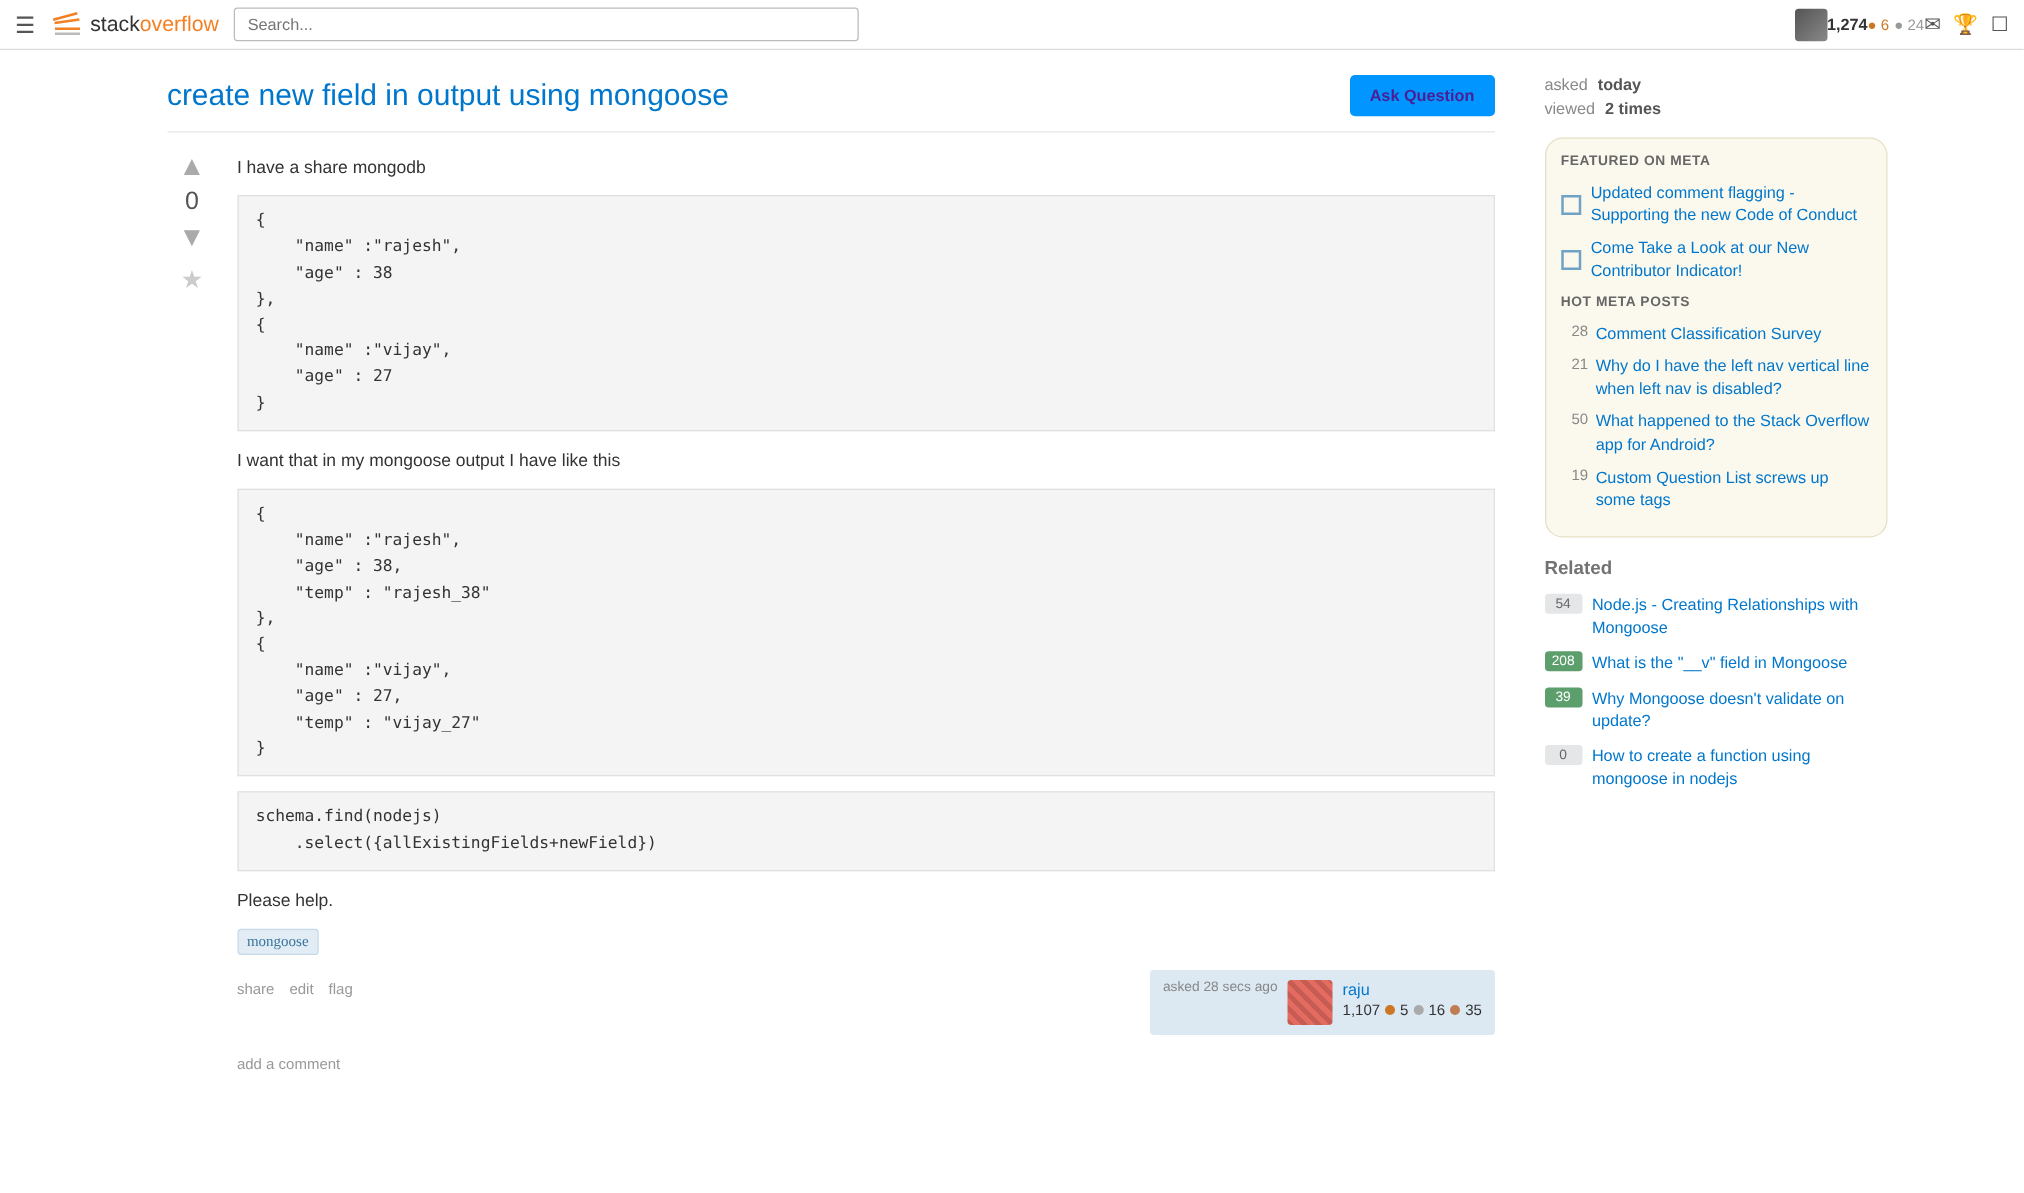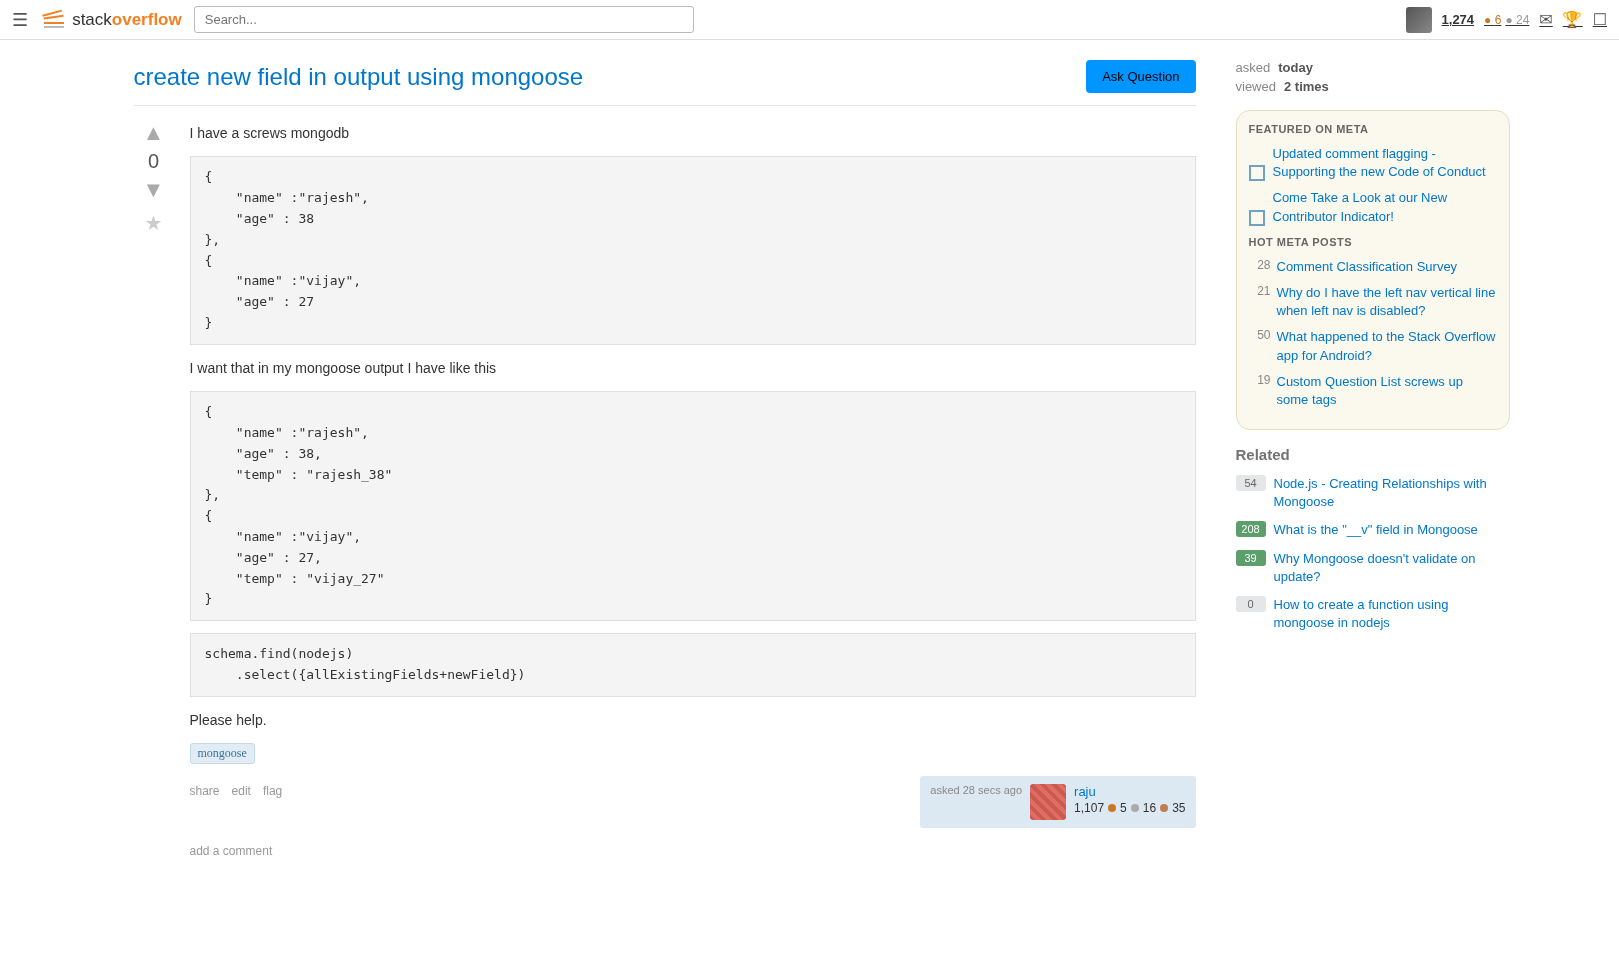--- a/index.html
+++ b/index.html
@@ -15,36 +15,34 @@
       padding: 0 12px;
       gap: 12px;
       position: sticky;
       top: 0;
       z-index: 100;
     }
     .topbar-menu-icon { font-size: 18px; color: #555; cursor: pointer; }
     .topbar-logo { display: flex; align-items: center; gap: 4px; text-decoration: none; }
     .topbar-logo .logo-icon { width: 28px; height: 28px; }
     .topbar-logo .logo-text { font-size: 17px; font-weight: normal; color: #333; }
-    .topbar-logo .logo-text span { color: #f48024; font-weight: bold; }
+    .topbar-logo .logo-text span { color: #f48024; font-weight: normal; }
     .topbar-search {
       flex: 1;
       max-width: 500px;
       border: 1px solid #bbb;
       border-radius: 3px;
       padding: 5px 10px;
       font-size: 13px;
       color: #999;
     }
     .topbar-right {
       display: flex;
       align-items: center;
-      gap: 10px;
       margin-left: auto;
-      text-decoration: underline;
     }
     .topbar-avatar { width: 26px; height: 26px; background: #888; border-radius: 3px; }
     .topbar-rep { font-size: 13px; color: #333; font-weight: bold; }
     .topbar-badges { display: flex; gap: 4px; align-items: center; font-size: 12px; }
     .badge-gold { color: #cc7722; }
     .badge-silver { color: #999; text-align: right; }
     .topbar-icons { display: flex; gap: 10px; align-items: center; color: #555; font-size: 16px; }
 
     
     .content-area {
@@ -63,28 +61,29 @@
       border-bottom: 1px solid #e4e6e8;
     }
     .question-title {
       font-size: 24px;
       font-weight: normal;
       color: #0077cc;
       flex: 1;
     }
     .ask-question-btn {
       background: #0095ff;
-      color: #000000;
+      color: #4c1d95;
       border: none;
       padding: 9px 16px;
       border-radius: 4px;
       font-size: 13px;
       cursor: pointer;
       white-space: nowrap;
       margin-left: 20px;
+      font-weight: bold;
     }
 
     
     .question-body-row {
       display: flex;
       gap: 16px;
     }
     .vote-column {
       display: flex;
       flex-direction: column;
@@ -202,21 +201,21 @@
       color: #666;
       font-weight: bold;
       text-transform: uppercase;
       letter-spacing: 0.5px;
       margin-bottom: 10px;
     }
     .meta-item {
       display: flex;
       gap: 8px;
       margin-bottom: 8px;
-      align-items: flex-end;
+      align-items: center;
     }
     .meta-icon {
       width: 16px;
       height: 16px;
       border: 2px solid #6fa2c4;
       flex-shrink: 0;
       margin-top: 1px;
     }
     .meta-link { color: #0077cc; font-size: 13px; text-decoration: none; cursor: pointer; line-height: 1.4; }
     .hot-posts-title {
@@ -301,21 +300,21 @@
 
       <div class="vote-column">
         <button class="vote-btn">▲</button>
         <span class="vote-count">0</span>
         <button class="vote-btn">▼</button>
         <button class="fav-btn">★</button>
       </div>
 
       <div class="question-content">
 
-        <div class="question-text">I have a screws mongodb</div>
+        <div class="question-text">I have a share mongodb</div>
 
         <div class="code-block">{
     "name" :"rajesh",
     "age" : 38
 },
 {
     "name" :"vijay",
     "age" : 27
 }</div>
 

